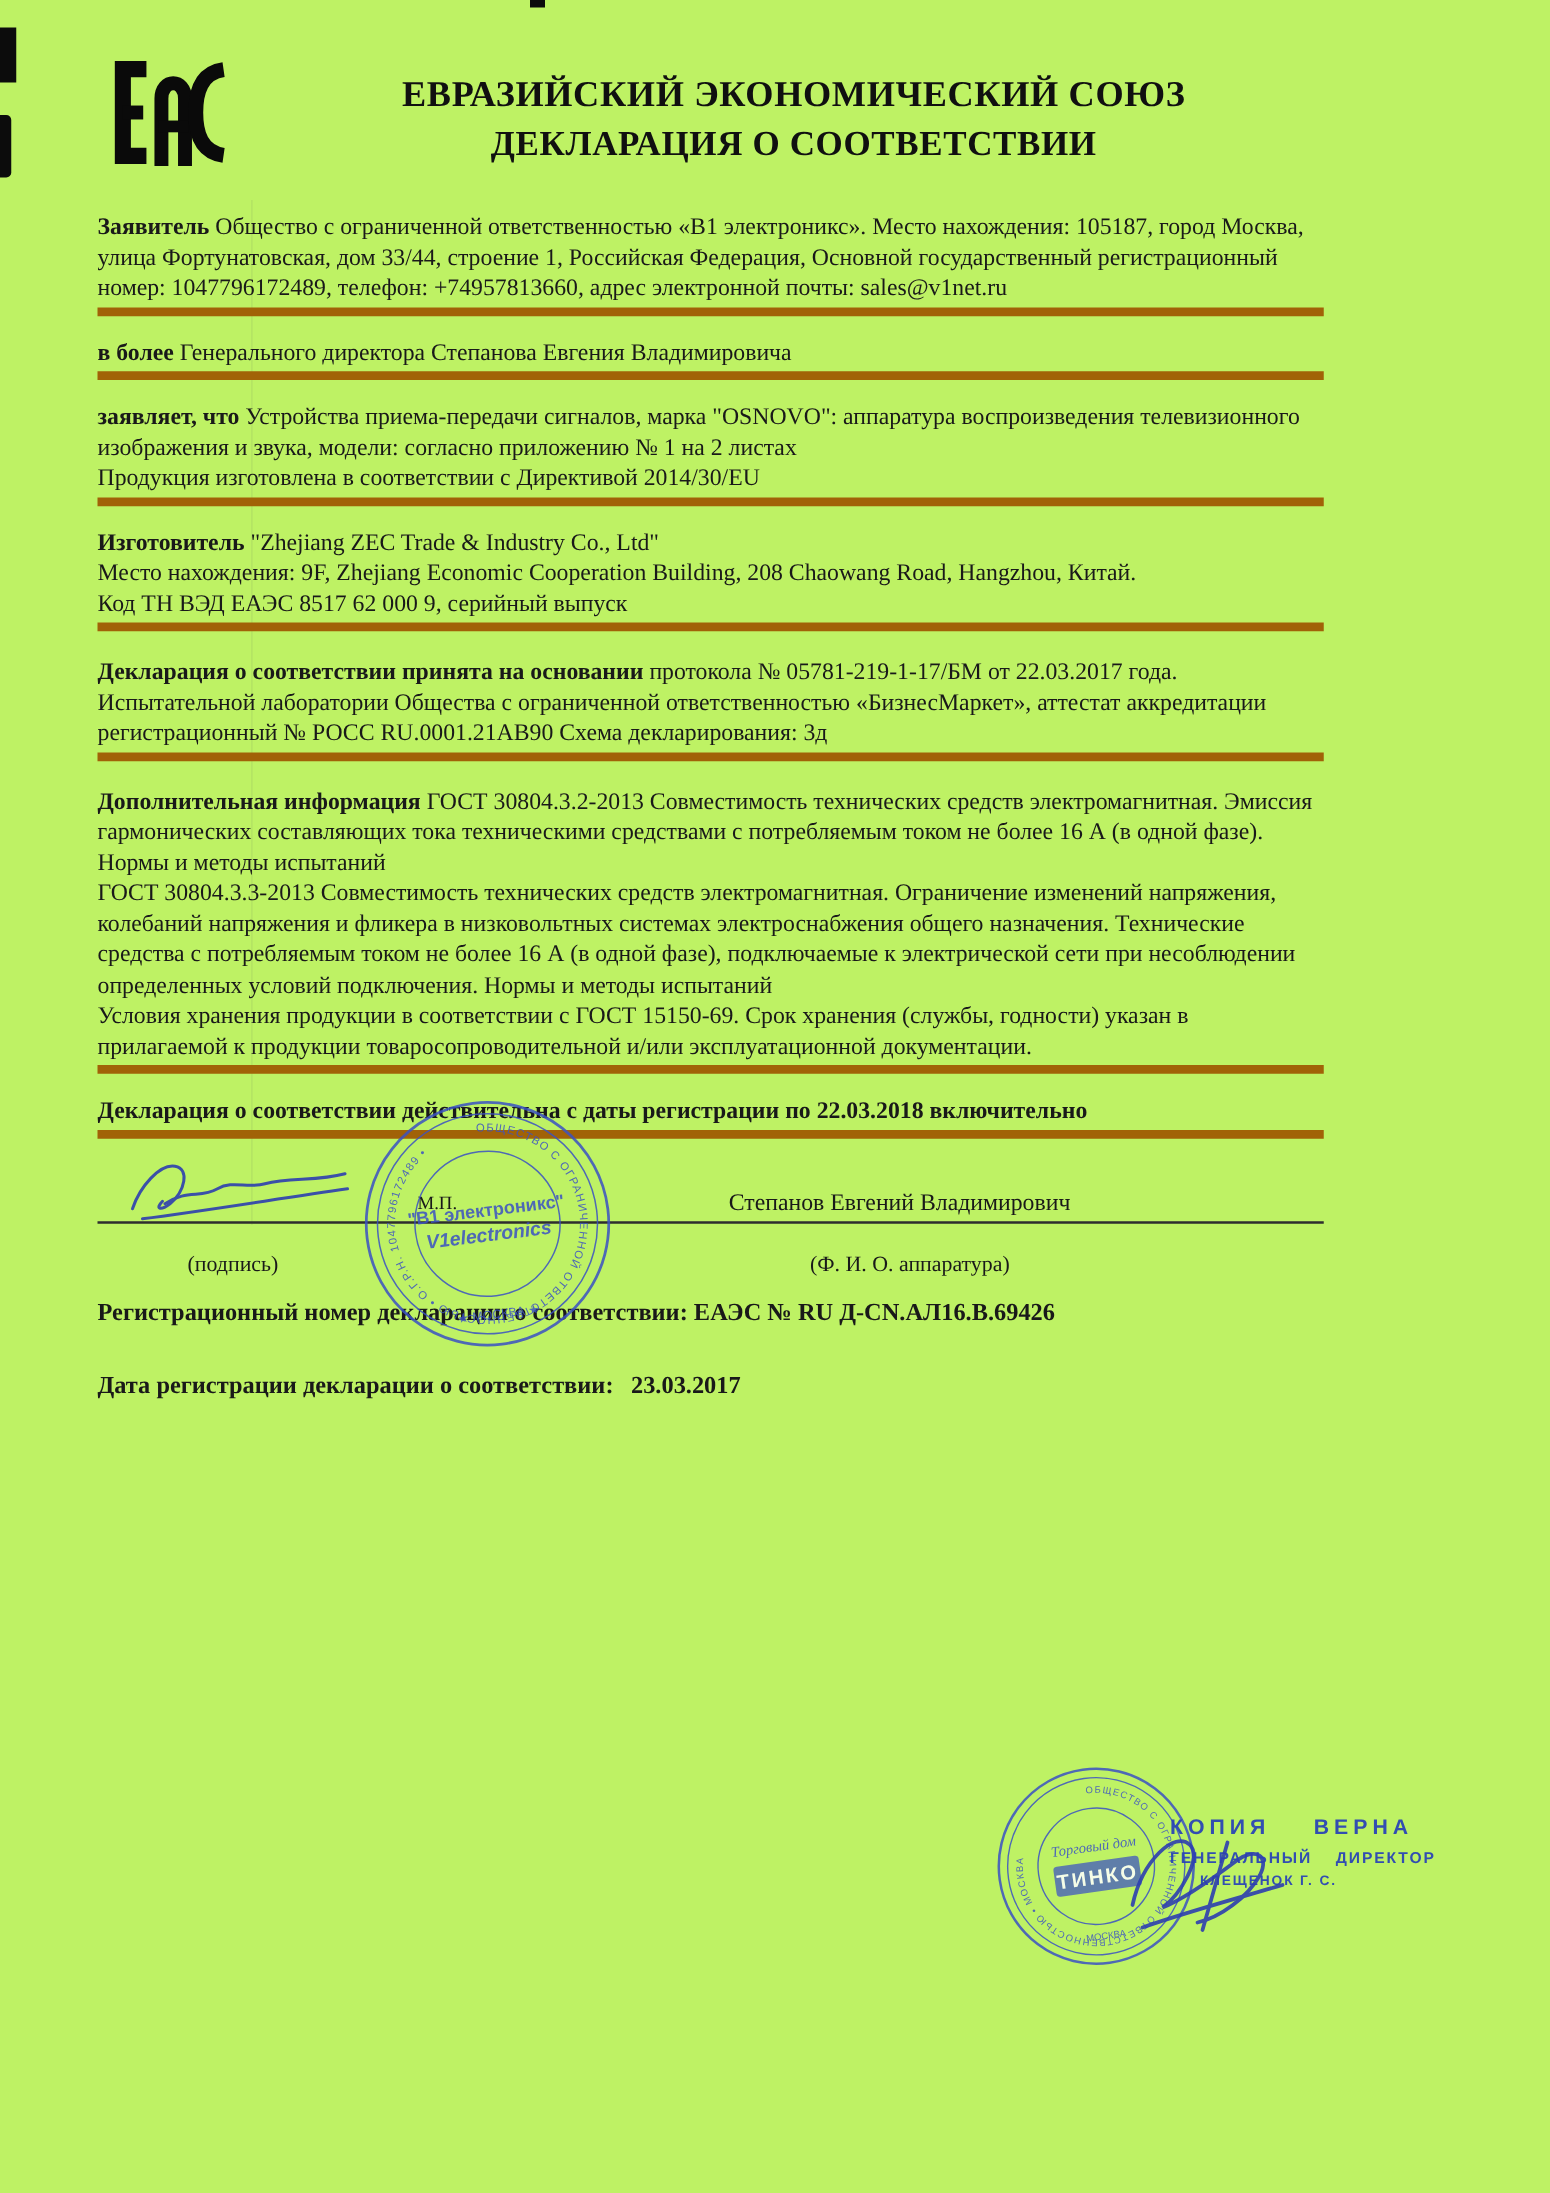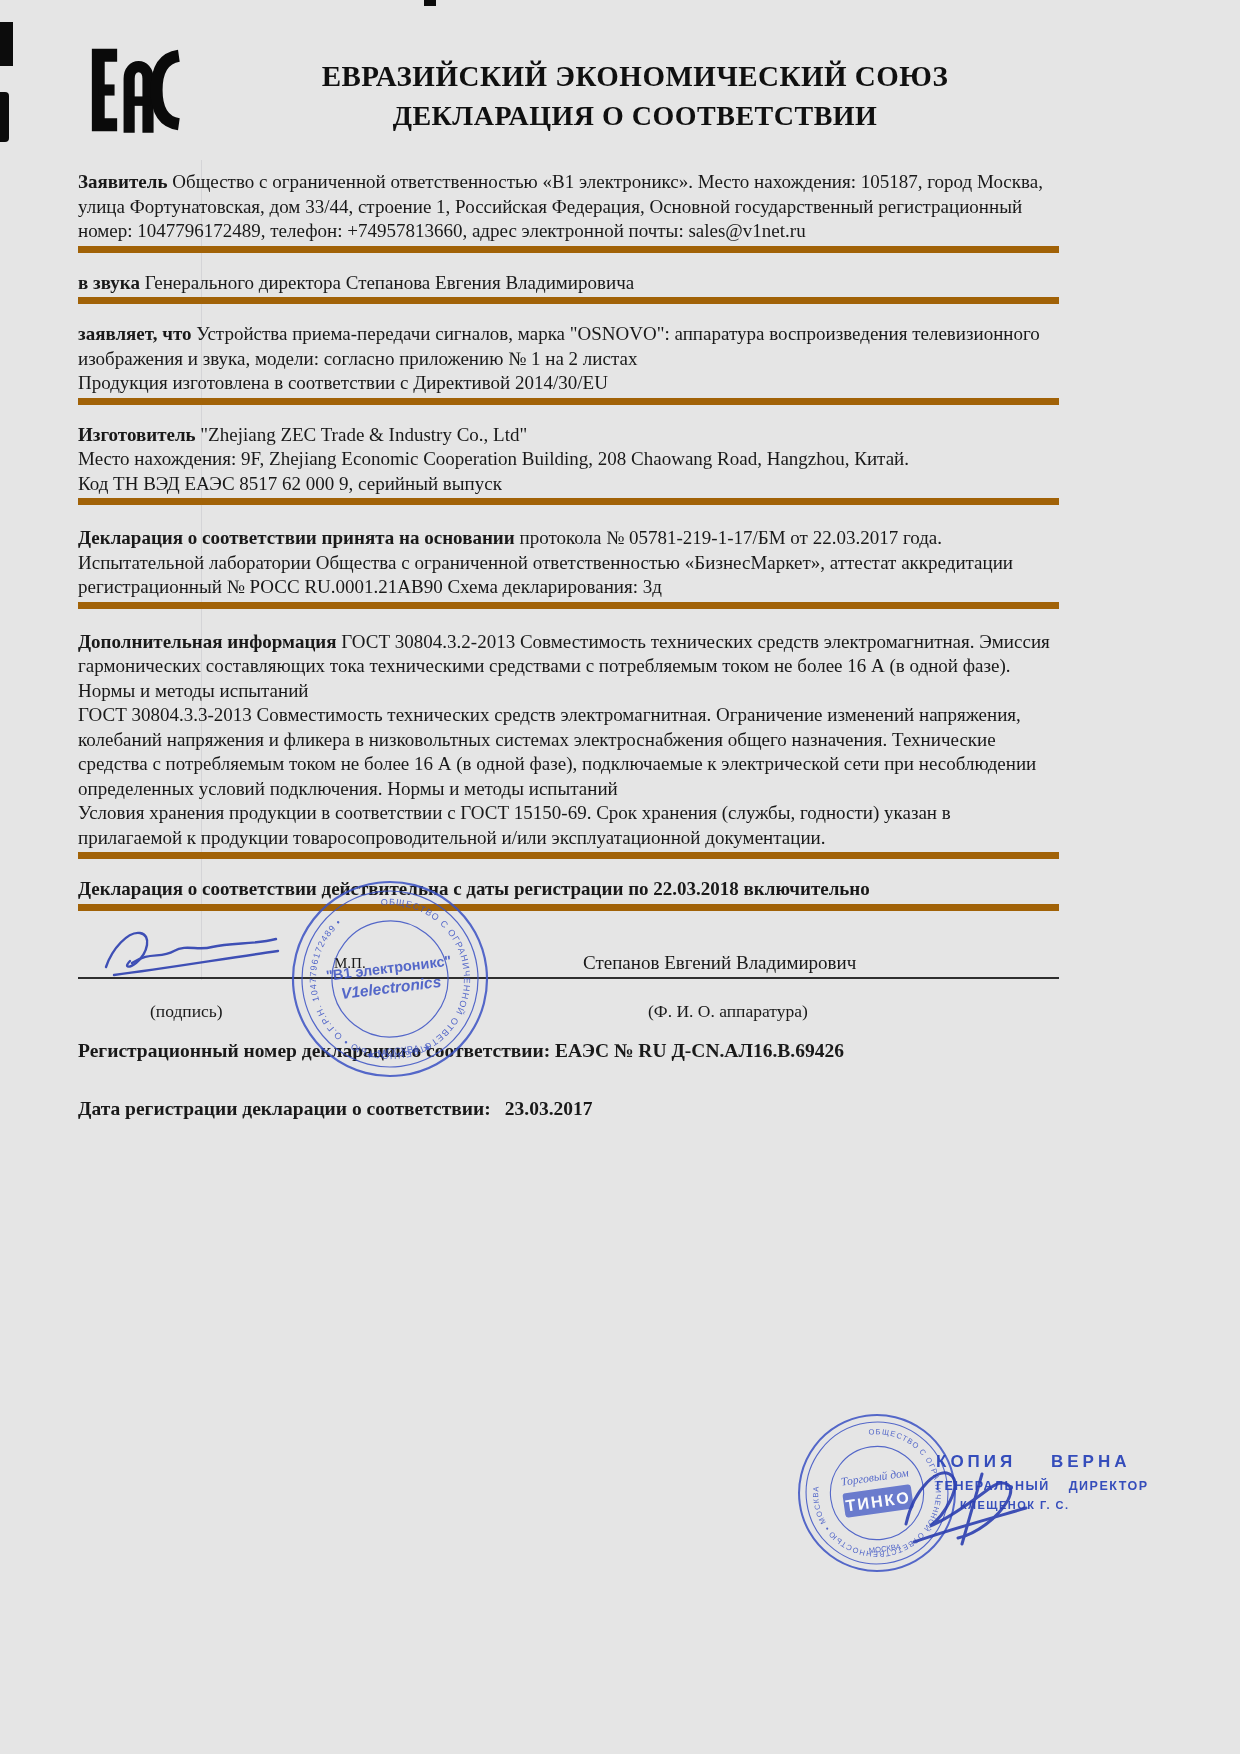--- a/index.html
+++ b/index.html
@@ -1,20 +1,20 @@
 <!DOCTYPE html>
 <html><head>
 <meta charset="utf-8">
 <style>
   * { box-sizing: border-box; margin: 0; padding: 0; }
   html,body { width: 1240px; background: #ffffff; }
   body { font-family: "Liberation Serif", serif; }
   .page {
     position: relative; width: 1240px; height: 1754px;
-    background: #e5e5e5; overflow: hidden; color: #1c1c1c;
+    background: #bef264; overflow: hidden; color: #1c1c1c;
   }
   
   .artifact { position: absolute; background: #0c0c0c; }
   .art1 { left: 0; top: 22px; width: 13px; height: 44px; }
   .art2 { left: 0; top: 92px; width: 9px; height: 50px; border-radius: 0 4px 4px 0; }
   .art3 { left: 424px; top: 0; width: 12px; height: 6px; }
   .fold { position: absolute; left: 201px; top: 160px; width: 1px; height: 820px;
           background: rgba(70,70,100,0.10); }
 
   .eac { position: absolute; left: 88px; top: 40px; }
@@ -83,21 +83,21 @@
     <div class="t2">ДЕКЛАРАЦИЯ О СООТВЕТСТВИИ</div>
   </div>
 
   <div class="content">
 
     <div class="sec hr">
       <b>Заявитель </b><span>Общество с ограниченной ответственностью «В1 электроникс». Место нахождения: 105187, город Москва, улица Фортунатовская, дом 33/44, строение 1, Российская Федерация, Основной государственный регистрационный номер: 1047796172489, телефон: +74957813660, адрес электронной почты: sales@v1net.ru</span>
     </div>
 
     <div class="sec hr">
-      <b>в звука </b><span>Генерального директора Степанова Евгения Владимировича</span>
+      <b>в более </b><span>Генерального директора Степанова Евгения Владимировича</span>
     </div>
 
     <div class="sec hr">
       <b>заявляет, что </b><span>Устройства приема-передачи сигналов, марка "OSNOVO": аппаратура воспроизведения телевизионного изображения и звука, модели: согласно приложению № 1 на 2 листах</span>
       <span class="blk">Продукция изготовлена в соответствии с Директивой 2014/30/EU</span>
     </div>
 
     <div class="sec hr">
       <b>Изготовитель </b><span>"Zhejiang ZEC Trade &amp; Industry Co., Ltd"</span>
       <span class="blk">Место нахождения: 9F, Zhejiang Economic Cooperation Building, 208 Chaowang Road, Hangzhou, Китай.</span>

